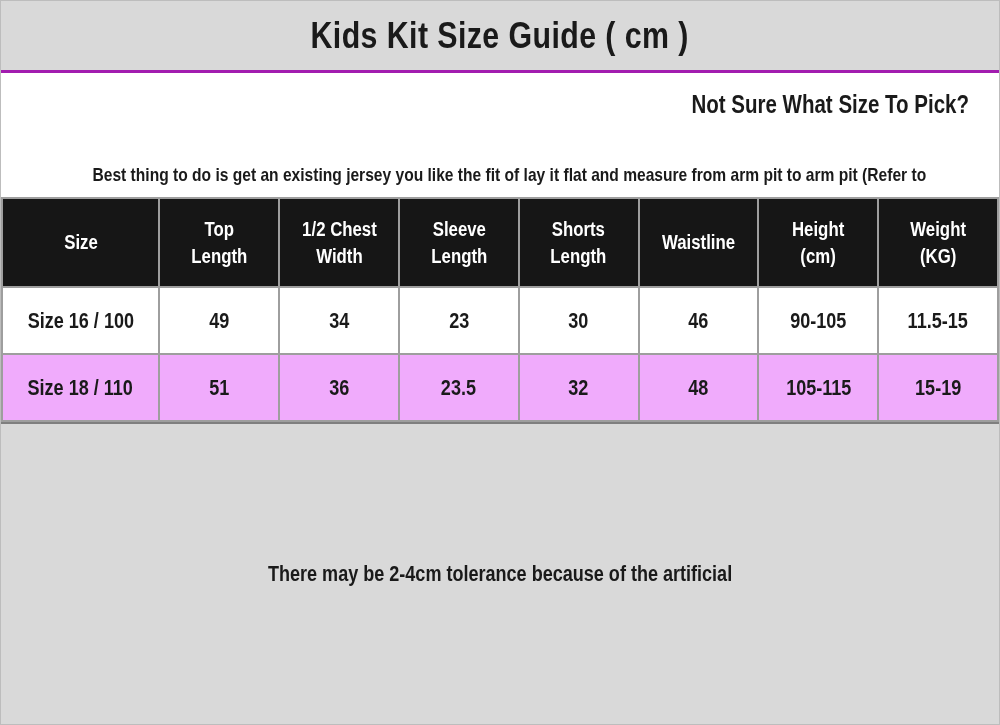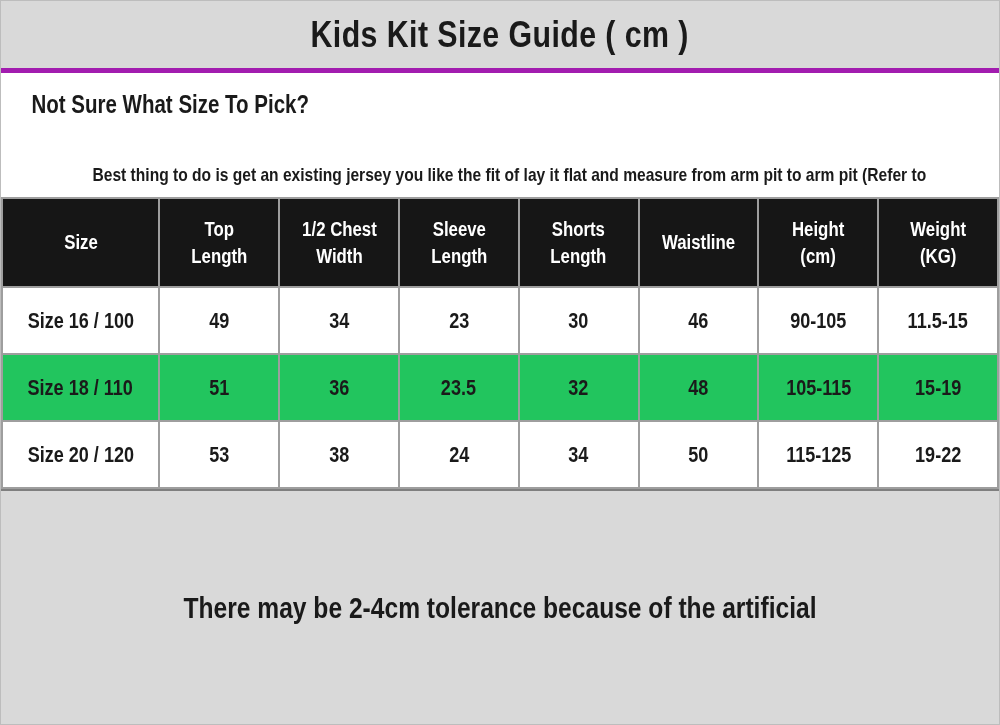--- a/index.html
+++ b/index.html
@@ -31,36 +31,36 @@
     transform: scaleX(0.84);
     transform-origin: 50% 50%;
     white-space: pre-line;
     line-height: 1.35;
   }
 
   
   .titlebar {
     height: 72px;
     background: #d9d9d9;
-    border-bottom: 5px solid #a21caf;
+    border-bottom: 3px solid #a21caf;
     display: flex;
     align-items: center;
     justify-content: center;
     flex: 0 0 auto;
   }
   .titlebar h1 {
     font-size: 37px;
     letter-spacing: 0.5px;
   }
 
   
   .intro {
     height: 124px;
     background: #ffffff;
-    text-align: left;
+    text-align: right;
     padding-top: 15px;
     flex: 0 0 auto;
   }
   .intro-heading {
     font-size: 25px;
     line-height: 32px;
     margin-bottom: 6px;
   }
   .intro-line {
     font-size: 19px;
@@ -87,33 +87,33 @@
     color: #ffffff;
     height: 89px;
     font-size: 20px;
   }
   .size-table tbody td {
     height: 67px;
     font-size: 22px;
     background: #ffffff;
   }
   .size-table tbody tr.alt td {
-    background: #22c55e;
+    background: #f0abfc;
     margin-top: 12px;
   }
 
   
   .note-bar {
     flex: 1 1 auto;
     background: #d9d9d9;
     border-top: 2px solid #7f7f7f;
     display: flex;
     align-items: center;
     justify-content: center;
-    font-size: 30px;
+    font-size: 22px;
   }
 </style>
 </head>
 <body>
 
 <div class="page">
 
   <header class="titlebar">
     <h1><span class="cx">Kids Kit Size Guide ( cm )</span></h1>
   </header>
@@ -166,30 +166,20 @@
       <tr class="alt">
         <td><span class="cx">Size 18 / 110</span></td>
         <td><span class="cx">51</span></td>
         <td><span class="cx">36</span></td>
         <td><span class="cx">23.5</span></td>
         <td><span class="cx">32</span></td>
         <td><span class="cx">48</span></td>
         <td><span class="cx">105-115</span></td>
         <td><span class="cx">15-19</span></td>
       </tr>
-      <tr>
-        <td><span class="cx">Size 20 / 120</span></td>
-        <td><span class="cx">53</span></td>
-        <td><span class="cx">38</span></td>
-        <td><span class="cx">24</span></td>
-        <td><span class="cx">34</span></td>
-        <td><span class="cx">50</span></td>
-        <td><span class="cx">115-125</span></td>
-        <td><span class="cx">19-22</span></td>
-      </tr>
     </tbody>
   </table>
 
   <footer class="note-bar">
     <span class="cx">There may be 2-4cm tolerance because of the artificial</span>
   </footer>
 
 </div>
 
 </body></html>

